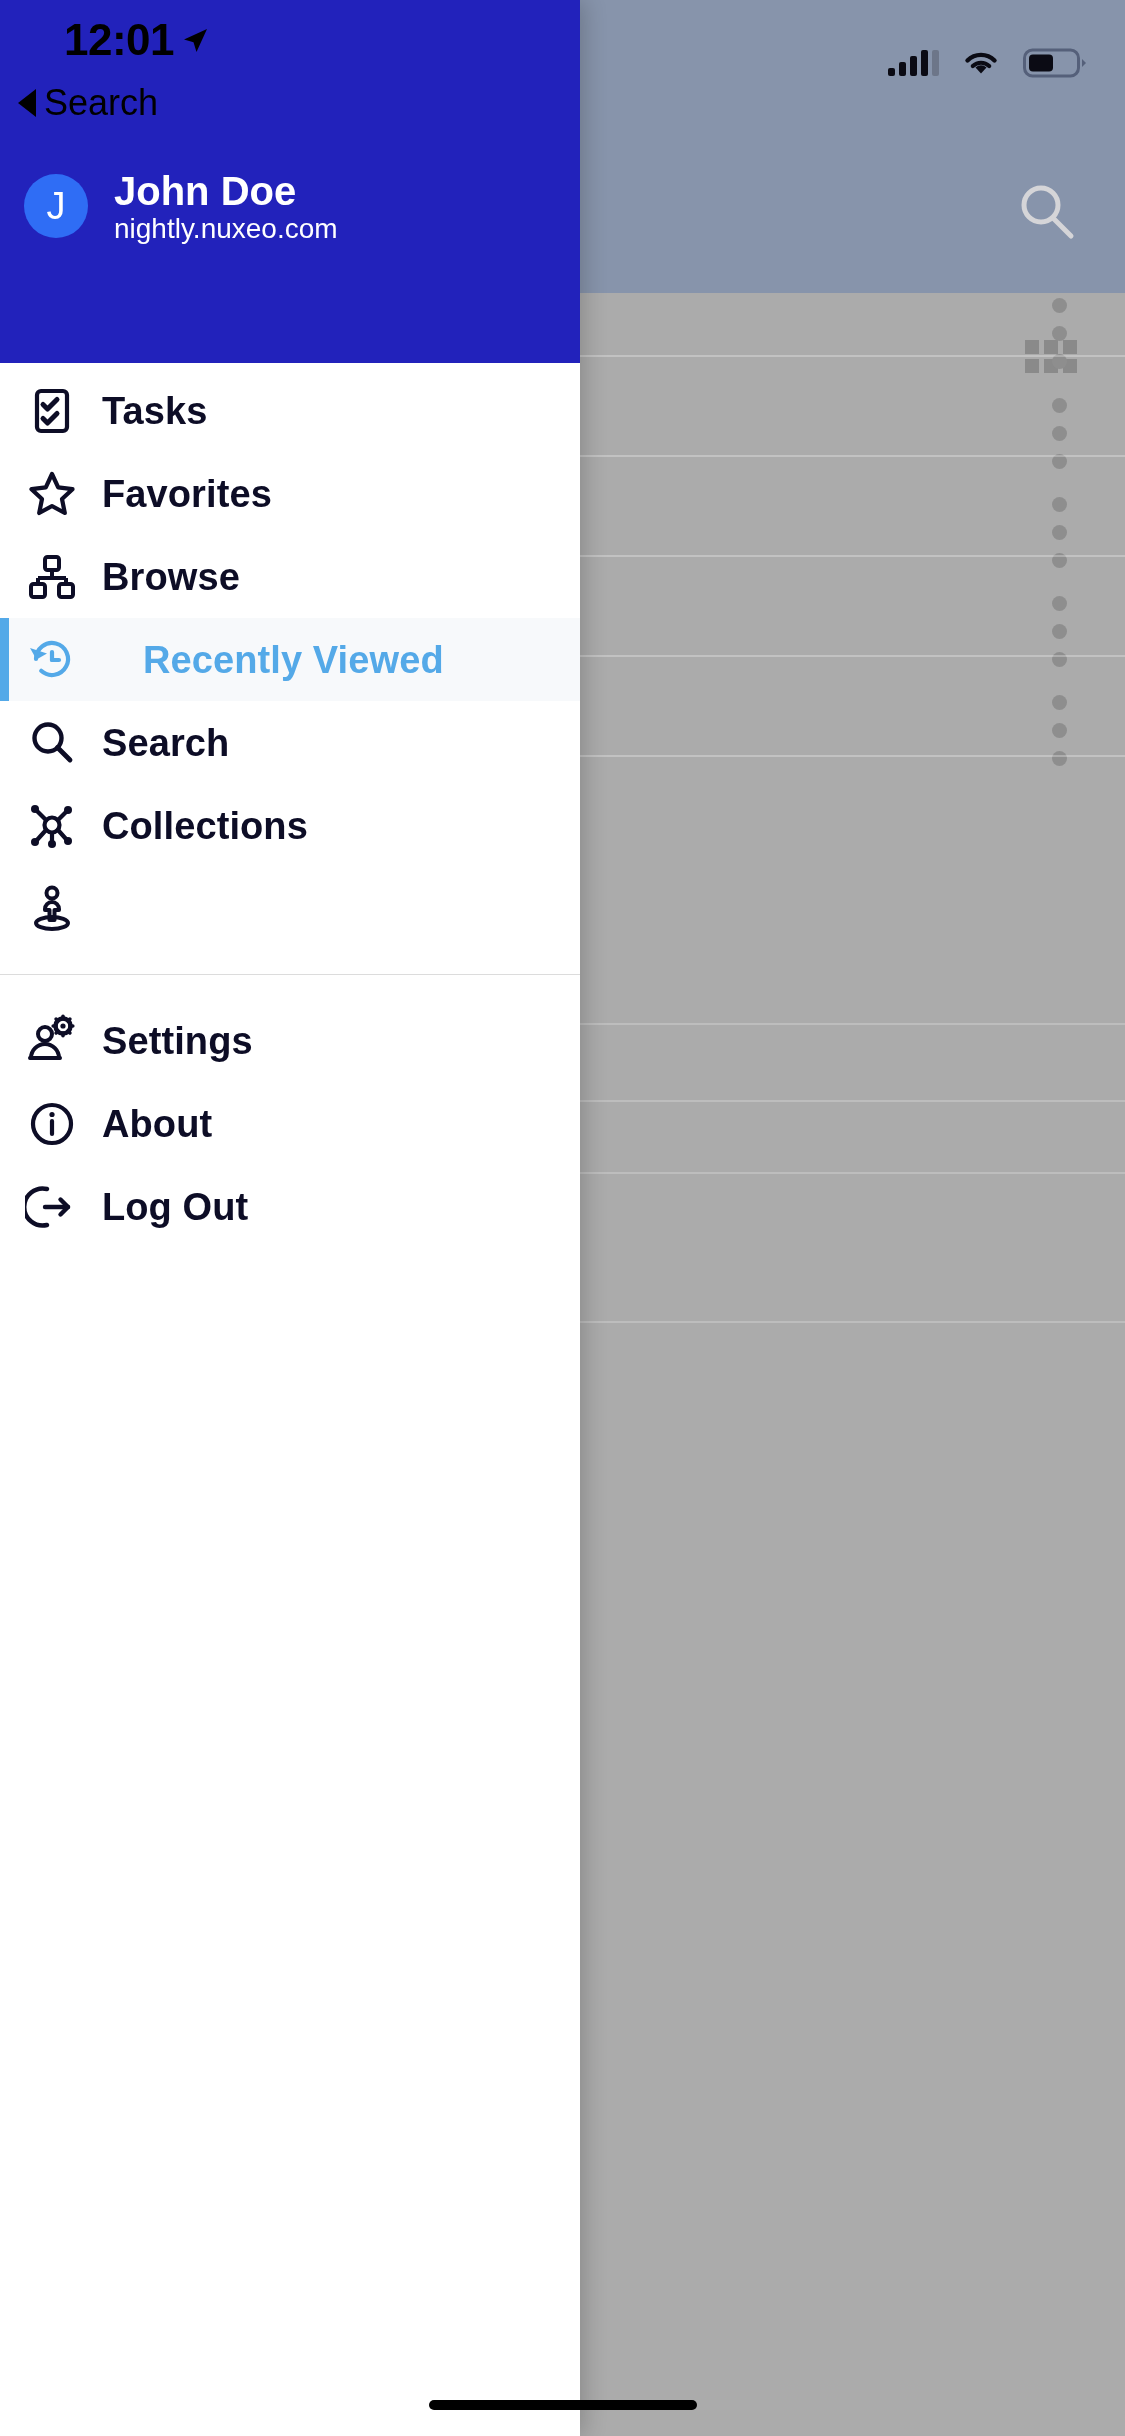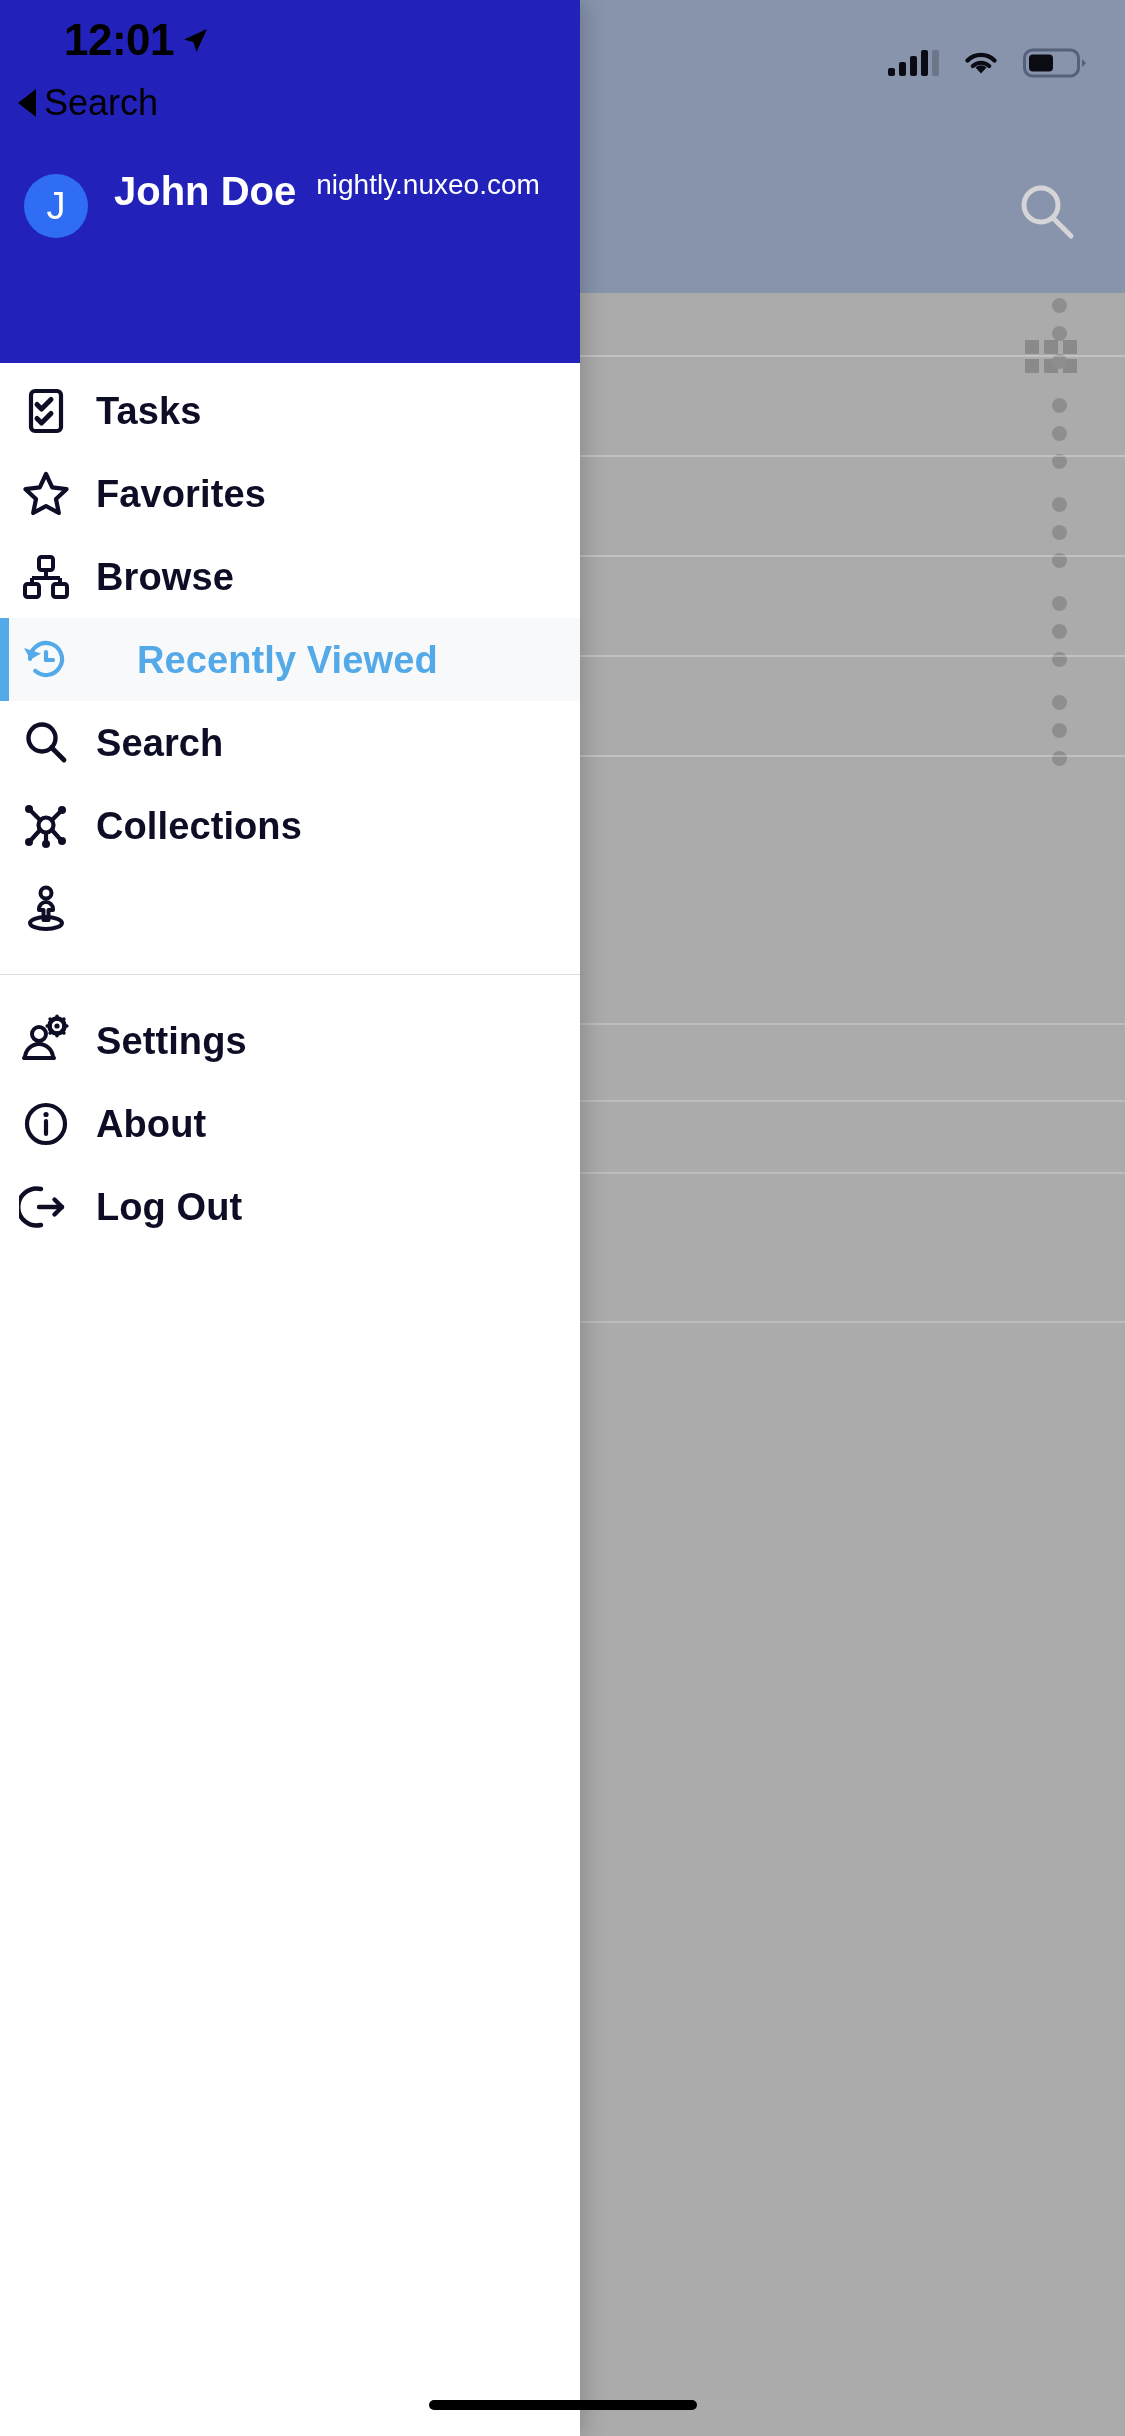--- a/index.html
+++ b/index.html
@@ -98,30 +98,30 @@
     position:absolute; left:24px; top:170px;
     display:flex; align-items:flex-start; gap:26px;
   }
   .avatar {
     width:64px; height:64px; border-radius:50%;
     background:#2f6df5; color:#ffffff;
     display:flex; align-items:center; justify-content:center;
     font-size:38px; font-weight:400; flex:0 0 auto;
     margin-top:4px;
   }
-  .acct-text { display:flex; flex-direction:row; gap:20px; }
+  .acct-text { display:flex; flex-direction:column; gap:2px; }
   .acct-name { font-size:40px; font-weight:700; color:#ffffff; line-height:1.05; }
   .acct-url  { font-size:28px; font-weight:400; color:#ffffff; line-height:1.05; }
 
   .menu { flex:1 1 auto; background:#ffffff; padding-top:6px; }
   .menu-item {
     position:relative;
     height:83px;
     display:flex; align-items:center;
-    padding-left:18px;
+    padding-left:24px;
     cursor:pointer;
   }
   .menu-item .mi-icon {
     width:56px; height:56px; flex:0 0 auto;
     display:flex; align-items:center; justify-content:center;
     margin-right:22px;
   }
   .menu-item .mi-label {
     font-size:38px; font-weight:600; color:#0d0d26;
     letter-spacing:0.1px; line-height:1;

